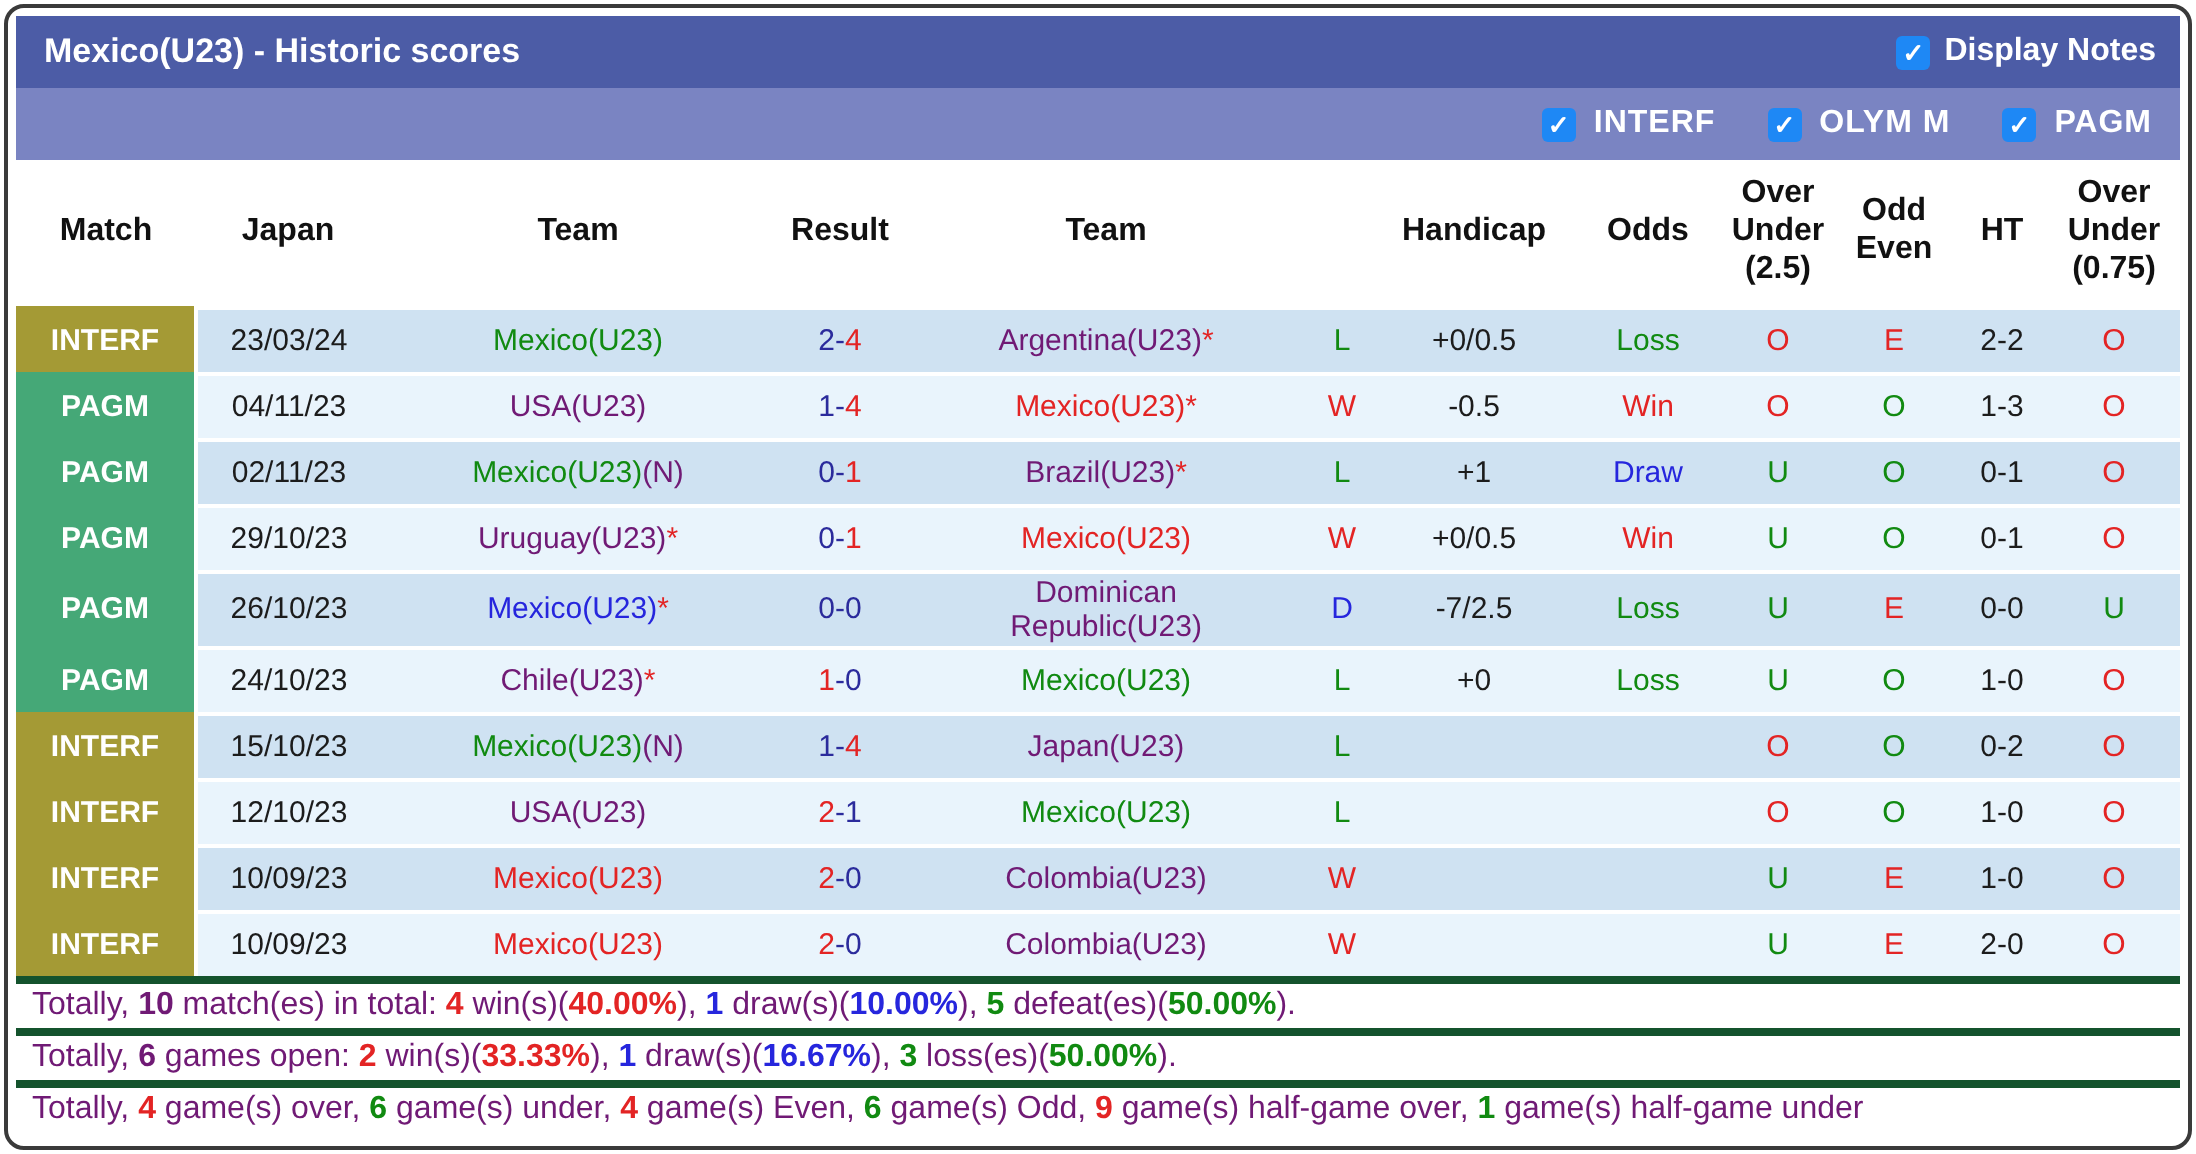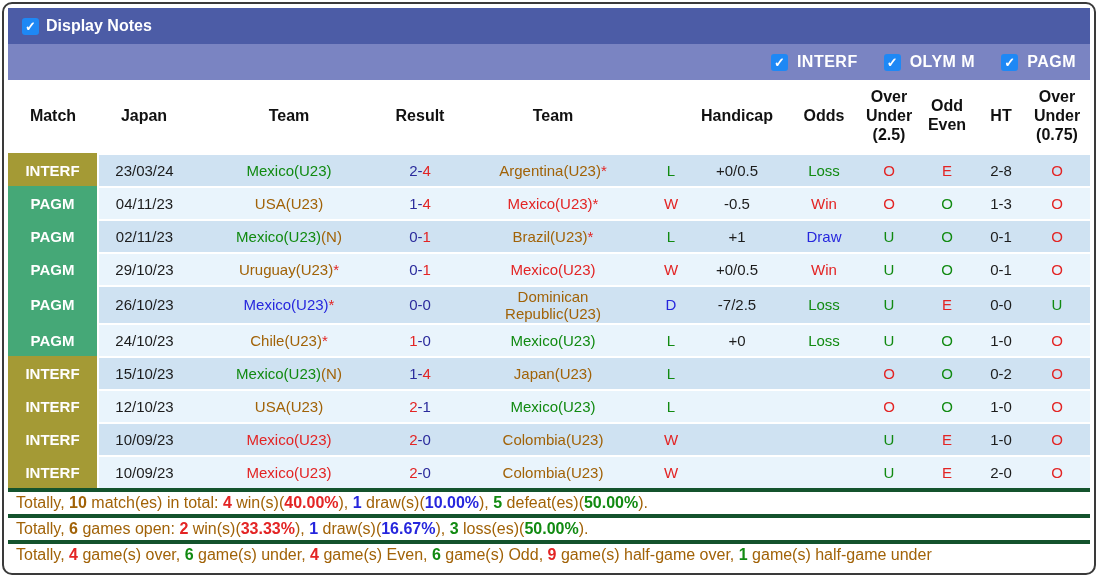--- a/index.html
+++ b/index.html
@@ -52,34 +52,35 @@
   tbody tr:nth-child(even) td{background:#e9f4fc;}
   td.badge-cell{color:#fff;font-weight:bold;font-size:15px;border-right:2px solid #fff;}
   tbody tr td.bg-olive{background:#a49a35;border-top-color:#a49a35;}
   tbody tr td.bg-green{background:#45a877;border-top-color:#45a877;}
   .team-name{white-space:pre-line;}
   
   .c-red{color:#e32424;}
   .c-green{color:#118a11;}
   .c-blue{color:#2626dd;}
   .c-navy{color:#2b2b9c;}
-  .c-black{color:#a16207;}
+  .c-black{color:#701a75;}
   .bold{font-weight:bold;}
   
   .summary p{
     margin:0;padding:1px 8px;border-top:4px solid #14532d;
     font-size:16px;color:#1c1c1c;line-height:20px;
   }
 </style>
 </head>
 <body>
 
 <div class="widget">
 
   <div class="titlebar">
+    <span class="title">Mexico(U23) - Historic scores</span>
     <span class="toggle">
       <span class="checkbox">✓</span>
       <span class="toggle-label">Display Notes</span>
     </span>
   </div>
 
   <div class="filterbar">
     <span class="filter-item">
       <span class="checkbox">✓</span>
       <span class="toggle-label">INTERF</span>
@@ -136,21 +137,21 @@
         <span class="c-navy">2</span><span class="c-navy">-</span><span class="c-red">4</span>
       </td>
       <td>
         <span class="team-name c-black">Argentina(U23)</span><span class="c-black"></span><span class="c-red">*</span>
       </td>
       <td class="c-green">L</td>
       <td>+0/0.5</td>
       <td class="c-green">Loss</td>
       <td class="c-red">O</td>
       <td class="c-red">E</td>
-      <td>2-8</td>
+      <td>2-2</td>
       <td class="c-red">O</td>
     </tr>
 
     <tr>
       <td class="badge-cell bg-green">PAGM</td>
       <td>04/11/23</td>
       <td>
         <span class="team-name c-black">USA(U23)</span><span class="c-black"></span><span class="c-red"></span>
       </td>
       <td>

